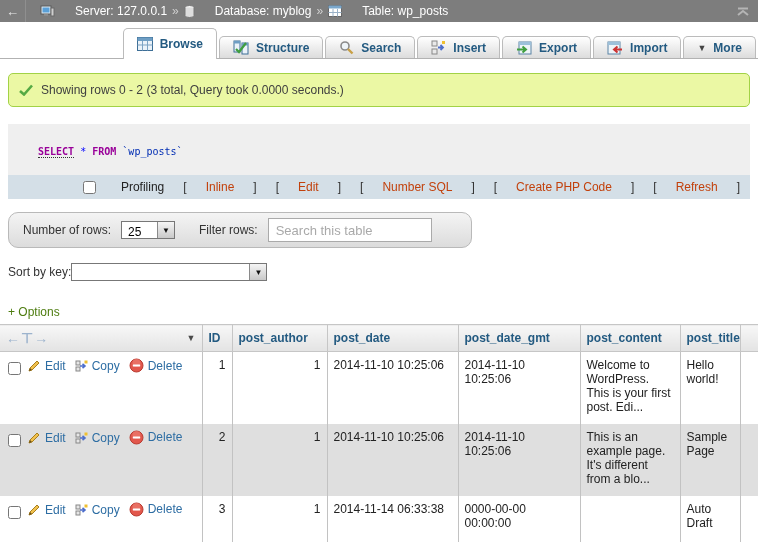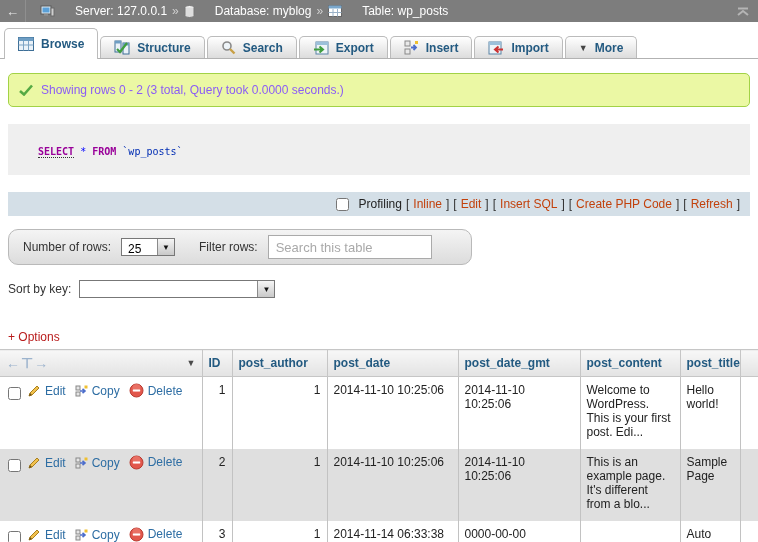--- a/index.html
+++ b/index.html
@@ -9,58 +9,58 @@
   
   .topbar { height:22px; background:#7d7d7d; display:flex; align-items:center; color:#fff; }
   .back-box { width:26px; height:22px; display:flex; align-items:center; justify-content:center;
     border-right:1px solid #8f8f8f; cursor:pointer; color:#e8e8e8; font-size:13px; }
   .crumbs { display:flex; align-items:center; gap:5px; padding-left:14px; flex:1; }
   .crumb { display:flex; align-items:center; gap:20px; }
   .crumb-sep { color:#d0d0d0; font-size:12px; }
   .collapse-box { width:30px; display:flex; justify-content:center; cursor:pointer; }
 
   
-  .tabbar { height:37px; padding:6px 0 0 4px; border-bottom:1px solid #b2b2b2; background:#fff; display:flex; align-items:flex-end; }
+  .tabbar { height:37px; padding:6px 0 0 4px; border-bottom:1px solid #b2b2b2; background:#fff; display:flex; align-items:flex-end;justify-content:flex-end; }
   .tab { display:inline-flex; align-items:center; gap:7px; height:22px; padding:0 13px;
     border:1px solid #bbb; border-bottom:none; border-radius:5px 5px 0 0; margin-right:2px;
     background:linear-gradient(#ffffff,#dcdcdc); color:#235a81; font-weight:bold; cursor:pointer; }
   .tab.active { background:#fff; position:relative; top:1px; height:31px; }
   .tab .more-arrow { font-size:9px; color:#444; }
 
   
   .success { margin:14px 8px 0 8px; background:#ebf8a4; border:1px solid #a2d246; border-radius:5px;
-    padding:9px 10px; display:flex; align-items:center; gap:8px; color:#8b5cf6; }
+    padding:9px 10px; display:flex; align-items:center; gap:8px; color:#404040; }
 
   
   .sqlblock { margin:17px 8px 0 8px; }
   .sqlcode { background:#efefef; padding:22px 10px 18px 30px;
     font-family:"DejaVu Sans Mono", monospace; font-size:10px; }
   .kw { color:#990099; font-weight:bold; }
   .kw.dotted { border-bottom:1px dotted #333; }
   .op { color:#0000ff; }
   .ident { color:#002db3; }
   .sqltools { background:#d4dfe7; padding:5px 10px; text-align:right; color:#222; display:flex;
-    justify-content:flex-end; align-items:center; gap:4px;margin-top:17px; }
+    justify-content:flex-end; align-items:center; gap:19px; }
   .sqltools a { color:#c2410c; text-decoration:none; cursor:pointer; }
   .bracket { color:#333; }
 
   
   .rowsbar { margin:13px 8px 0 8px; width:464px; height:36px; border:1px solid #b9b9b9; border-radius:10px;
     background:linear-gradient(#f4f4f4,#dcdcdc); display:flex; align-items:center; gap:10px; padding:0 14px; color:#333; }
   .win-select { position:relative; display:inline-block; border:1px solid #777; background:#fff; height:18px; }
   .win-select select { appearance:none; -webkit-appearance:none; border:none; background:transparent;
     font-family:"Liberation Sans",sans-serif; font-size:12px; height:20px; padding:1px 22px 1px 6px; width:100%; }
   .arrow-btn { position:absolute; right:0; top:0; bottom:0; width:17px; pointer-events:none;
     background:linear-gradient(#f5f5f5,#c9c9c9); border-left:1px solid #8a8a8a;
     display:flex; align-items:center; justify-content:center; font-size:8px; color:#111; }
   .filter-input { border:1px solid #aaa; height:24px; width:164px; padding:3px 7px; font-size:13px; color:#444;
     font-family:"Liberation Sans",sans-serif; }
   .filter-input::placeholder { color:#a9a9a9; }
-  .sortrow { margin:10px 8px 12px 8px; display:flex; align-items:center; gap:8px; color:#333; height:28px; }
-  .options-link { margin:15px 8px 2px 8px; color:#b91c1c; cursor:pointer; display:inline-block; }
+  .sortrow { margin:10px 8px 4px 8px; display:flex; align-items:center; color:#333; height:28px; }
+  .options-link { margin:15px 8px 2px 8px; color:#4d7c0f; cursor:pointer; display:inline-block; }
 
   
   table.results { border-collapse:collapse; table-layout:fixed; width:758px; margin-top:3px; }
   .results th { background:linear-gradient(#f7f7f7,#e3e3e3); border:1px solid #c6c6c6; border-left:none;
     color:#235a81; font-weight:bold; text-align:left; padding:5px 6px; height:26px; white-space:nowrap; overflow:hidden; }
   .results th:first-child { border-left:none; }
   .results td { border-right:1px solid #c2c2c2; vertical-align:top; padding:6px 6px; overflow:hidden; }
   .results td.actions { border-right:1px solid #c2c2c2; white-space:nowrap; padding-left:6px; }
   .results tr.alt td { background:#dfdfdf; }
   .num { text-align:right; padding-right:12px; }
@@ -157,38 +157,38 @@
     <span>
         <svg width="15" height="15" viewBox="0 0 15 15">
           <circle cx="6" cy="6" r="4" fill="#eef4f8" stroke="#8a8a8a" stroke-width="1.6"></circle>
           <line x1="9" y1="9" x2="13.5" y2="13.5" stroke="#c8a046" stroke-width="2.4"></line>
         </svg>
       </span>
     <span>Search</span>
   </div>
   <div class="tab">
     <span>
-        <svg width="16" height="14" viewBox="0 0 16 14">
-          <rect x="3" y="1" width="12" height="12" fill="#eef4f8" stroke="#5b84a5"></rect>
-          <rect x="3" y="1" width="12" height="3" fill="#9cc0da"></rect>
-          <path d="M1 8.5 h8 M6.5 5.5 L10 8.5 L6.5 11.5" fill="none" stroke="#3f9e3f" stroke-width="2"></path>
-        </svg>
-      </span>
-    <span>Export</span>
-  </div>
-  <div class="tab">
-    <span>
         <svg width="15" height="15" viewBox="0 0 15 15">
           <rect x="1" y="1" width="5" height="5" fill="#e9e9e9" stroke="#888"></rect>
           <rect x="1" y="9" width="5" height="5" fill="#e9e9e9" stroke="#888"></rect>
           <path d="M7 7.5 h4 M9.5 5 l2.5 2.5 L9.5 10" fill="none" stroke="#4d6ecb" stroke-width="1.8"></path>
           <rect x="11" y="1" width="3" height="3" fill="#f0c030"></rect>
         </svg>
       </span>
     <span>Insert</span>
+  </div>
+  <div class="tab">
+    <span>
+        <svg width="16" height="14" viewBox="0 0 16 14">
+          <rect x="3" y="1" width="12" height="12" fill="#eef4f8" stroke="#5b84a5"></rect>
+          <rect x="3" y="1" width="12" height="3" fill="#9cc0da"></rect>
+          <path d="M1 8.5 h8 M6.5 5.5 L10 8.5 L6.5 11.5" fill="none" stroke="#3f9e3f" stroke-width="2"></path>
+        </svg>
+      </span>
+    <span>Export</span>
   </div>
   <div class="tab">
     <span>
         <svg width="16" height="14" viewBox="0 0 16 14">
           <rect x="1" y="1" width="12" height="12" fill="#eef4f8" stroke="#5b84a5"></rect>
           <rect x="1" y="1" width="12" height="3" fill="#9cc0da"></rect>
           <path d="M15 8.5 h-8 M10.5 5.5 L7 8.5 L10.5 11.5" fill="none" stroke="#cc3333" stroke-width="2"></path>
         </svg>
       </span>
     <span>Import</span>
@@ -220,21 +220,21 @@
   <div class="sqltools">
     <input type="checkbox" style="">
     <span>Profiling</span>
     <span class="bracket">[</span>
     <a>Inline</a>
     <span class="bracket">]</span>
     <span class="bracket">[</span>
     <a>Edit</a>
     <span class="bracket">]</span>
     <span class="bracket">[</span>
-    <a>Insert SQL</a>
+    <a>Number SQL</a>
     <span class="bracket">]</span>
     <span class="bracket">[</span>
     <a>Create PHP Code</a>
     <span class="bracket">]</span>
     <span class="bracket">[</span>
     <a>Refresh</a>
     <span class="bracket">]</span>
   </div>
 </div>
 

